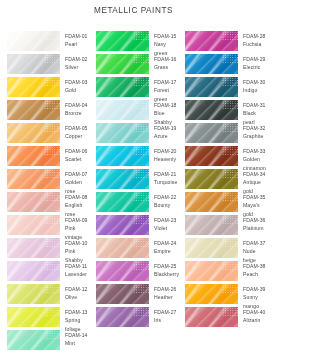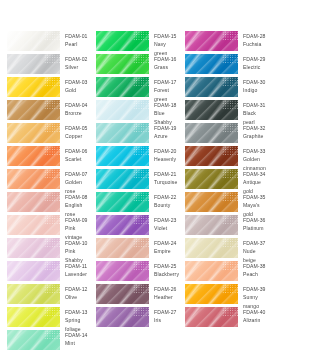--- a/index.html
+++ b/index.html
@@ -113,20 +113,21 @@
     color: #4a4a4a;
     letter-spacing: 0.1px;
     font-family: "Liberation Sans", sans-serif;
   }
 </style>
 </head>
 <body>
 
 <div id="page">
 
+  <div id="chart-title">METALLIC PAINTS</div>
 
   <div id="columns">
       <div class="paint-column">
         <div class="paint-row">
           <div class="swatch">
             <div class="base" style="background: linear-gradient(128deg, rgb(255, 255, 255) 0%, rgb(247, 246, 242) 38%, rgb(232, 231, 225) 72%, rgb(247, 246, 242) 100%);"></div>
             <div class="sheen"></div>
             <div class="streak"></div>
             <div class="corner-dots"></div>
           </div>

